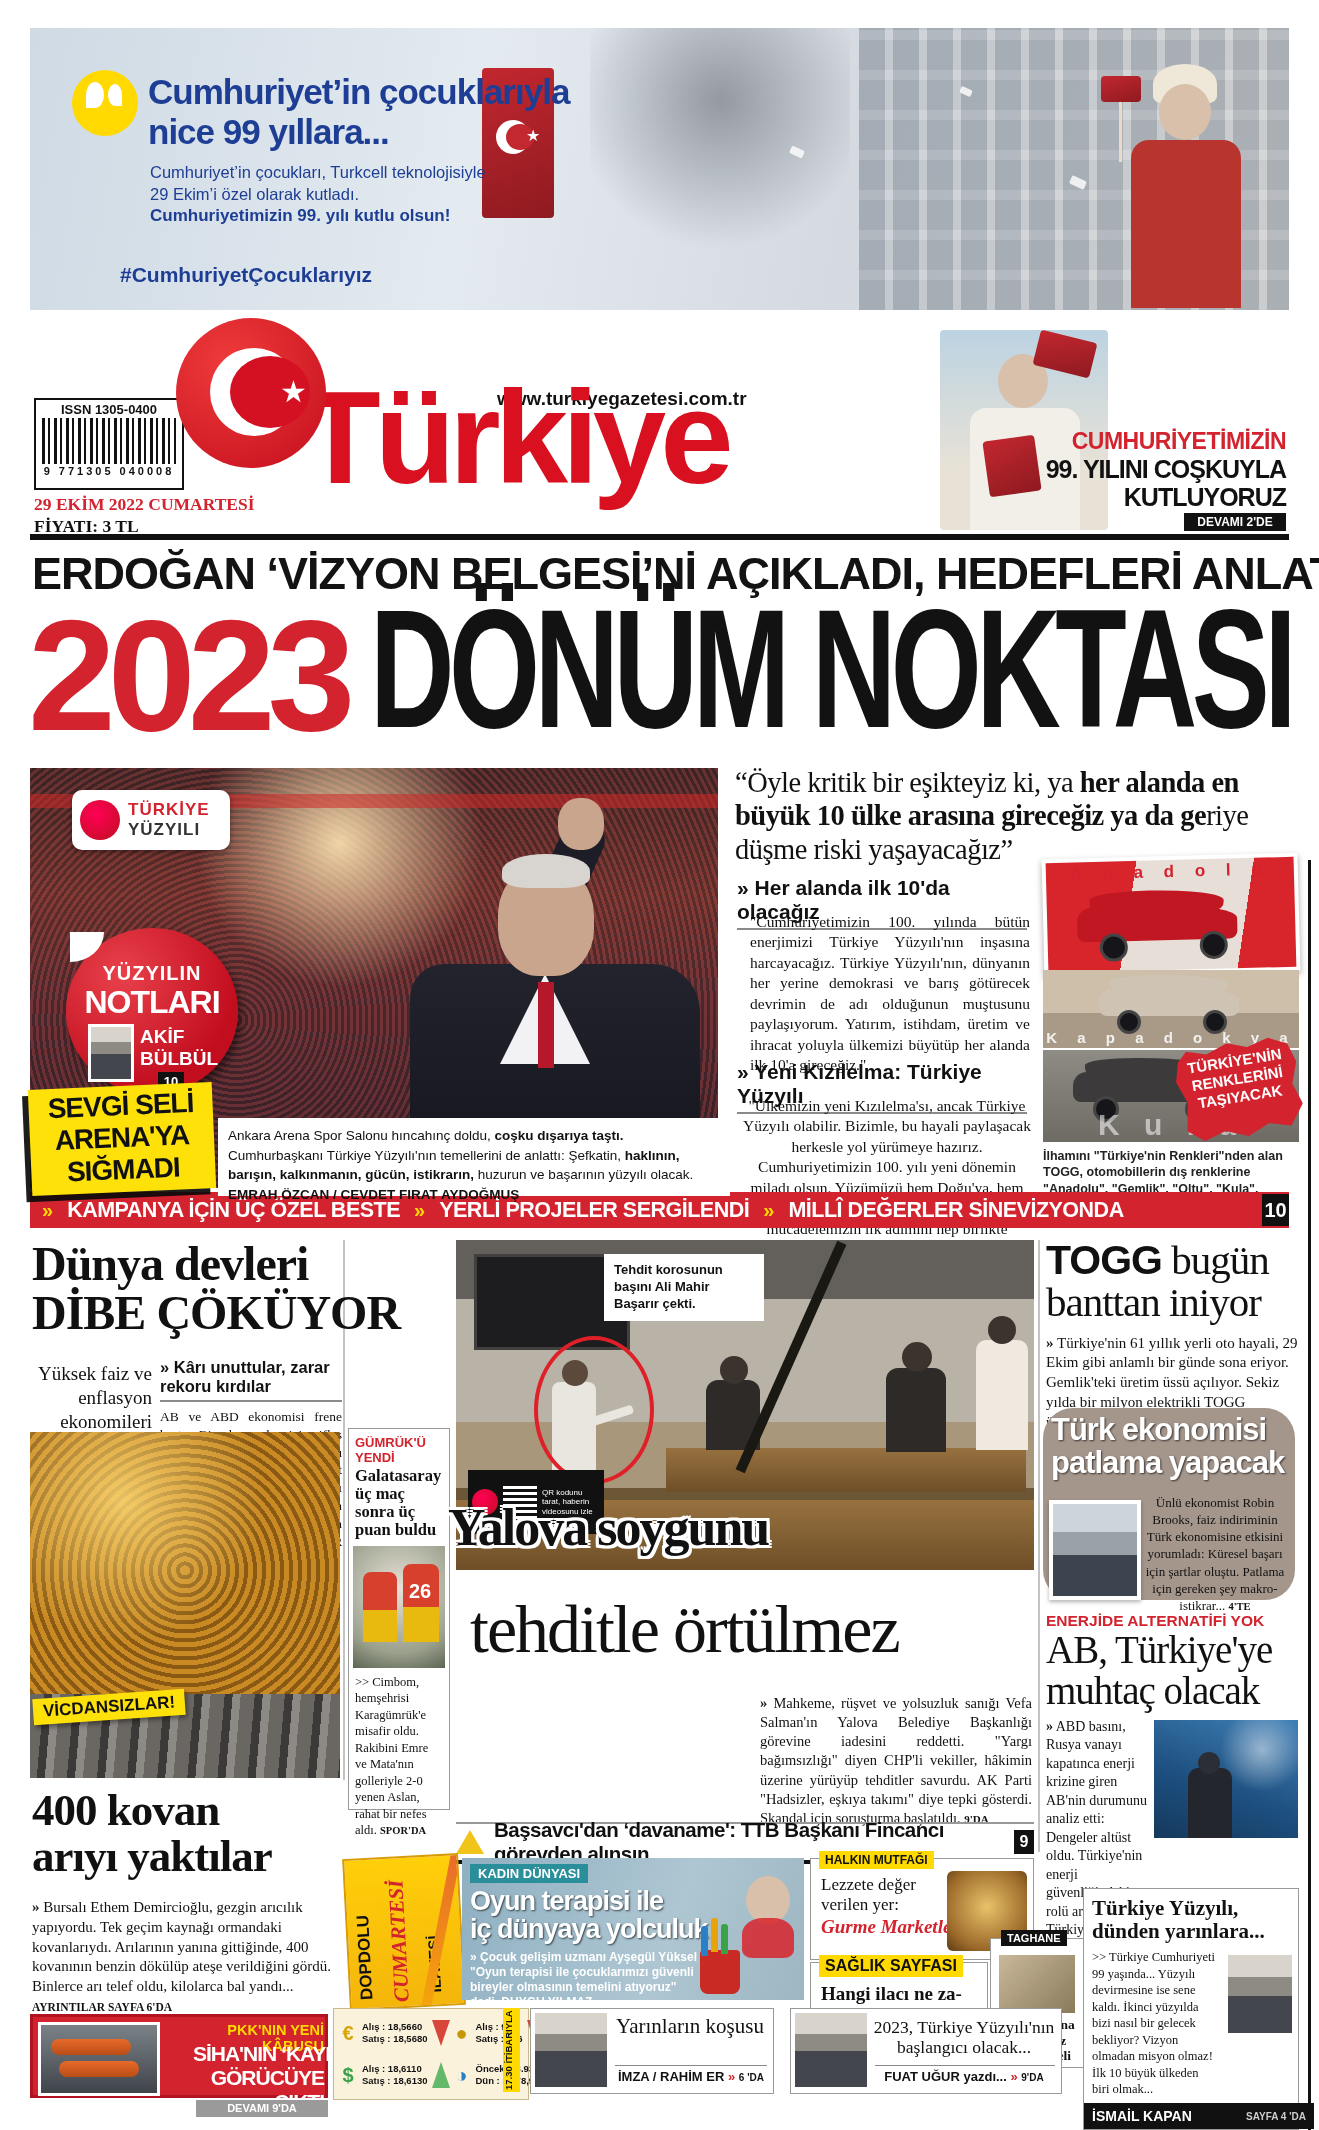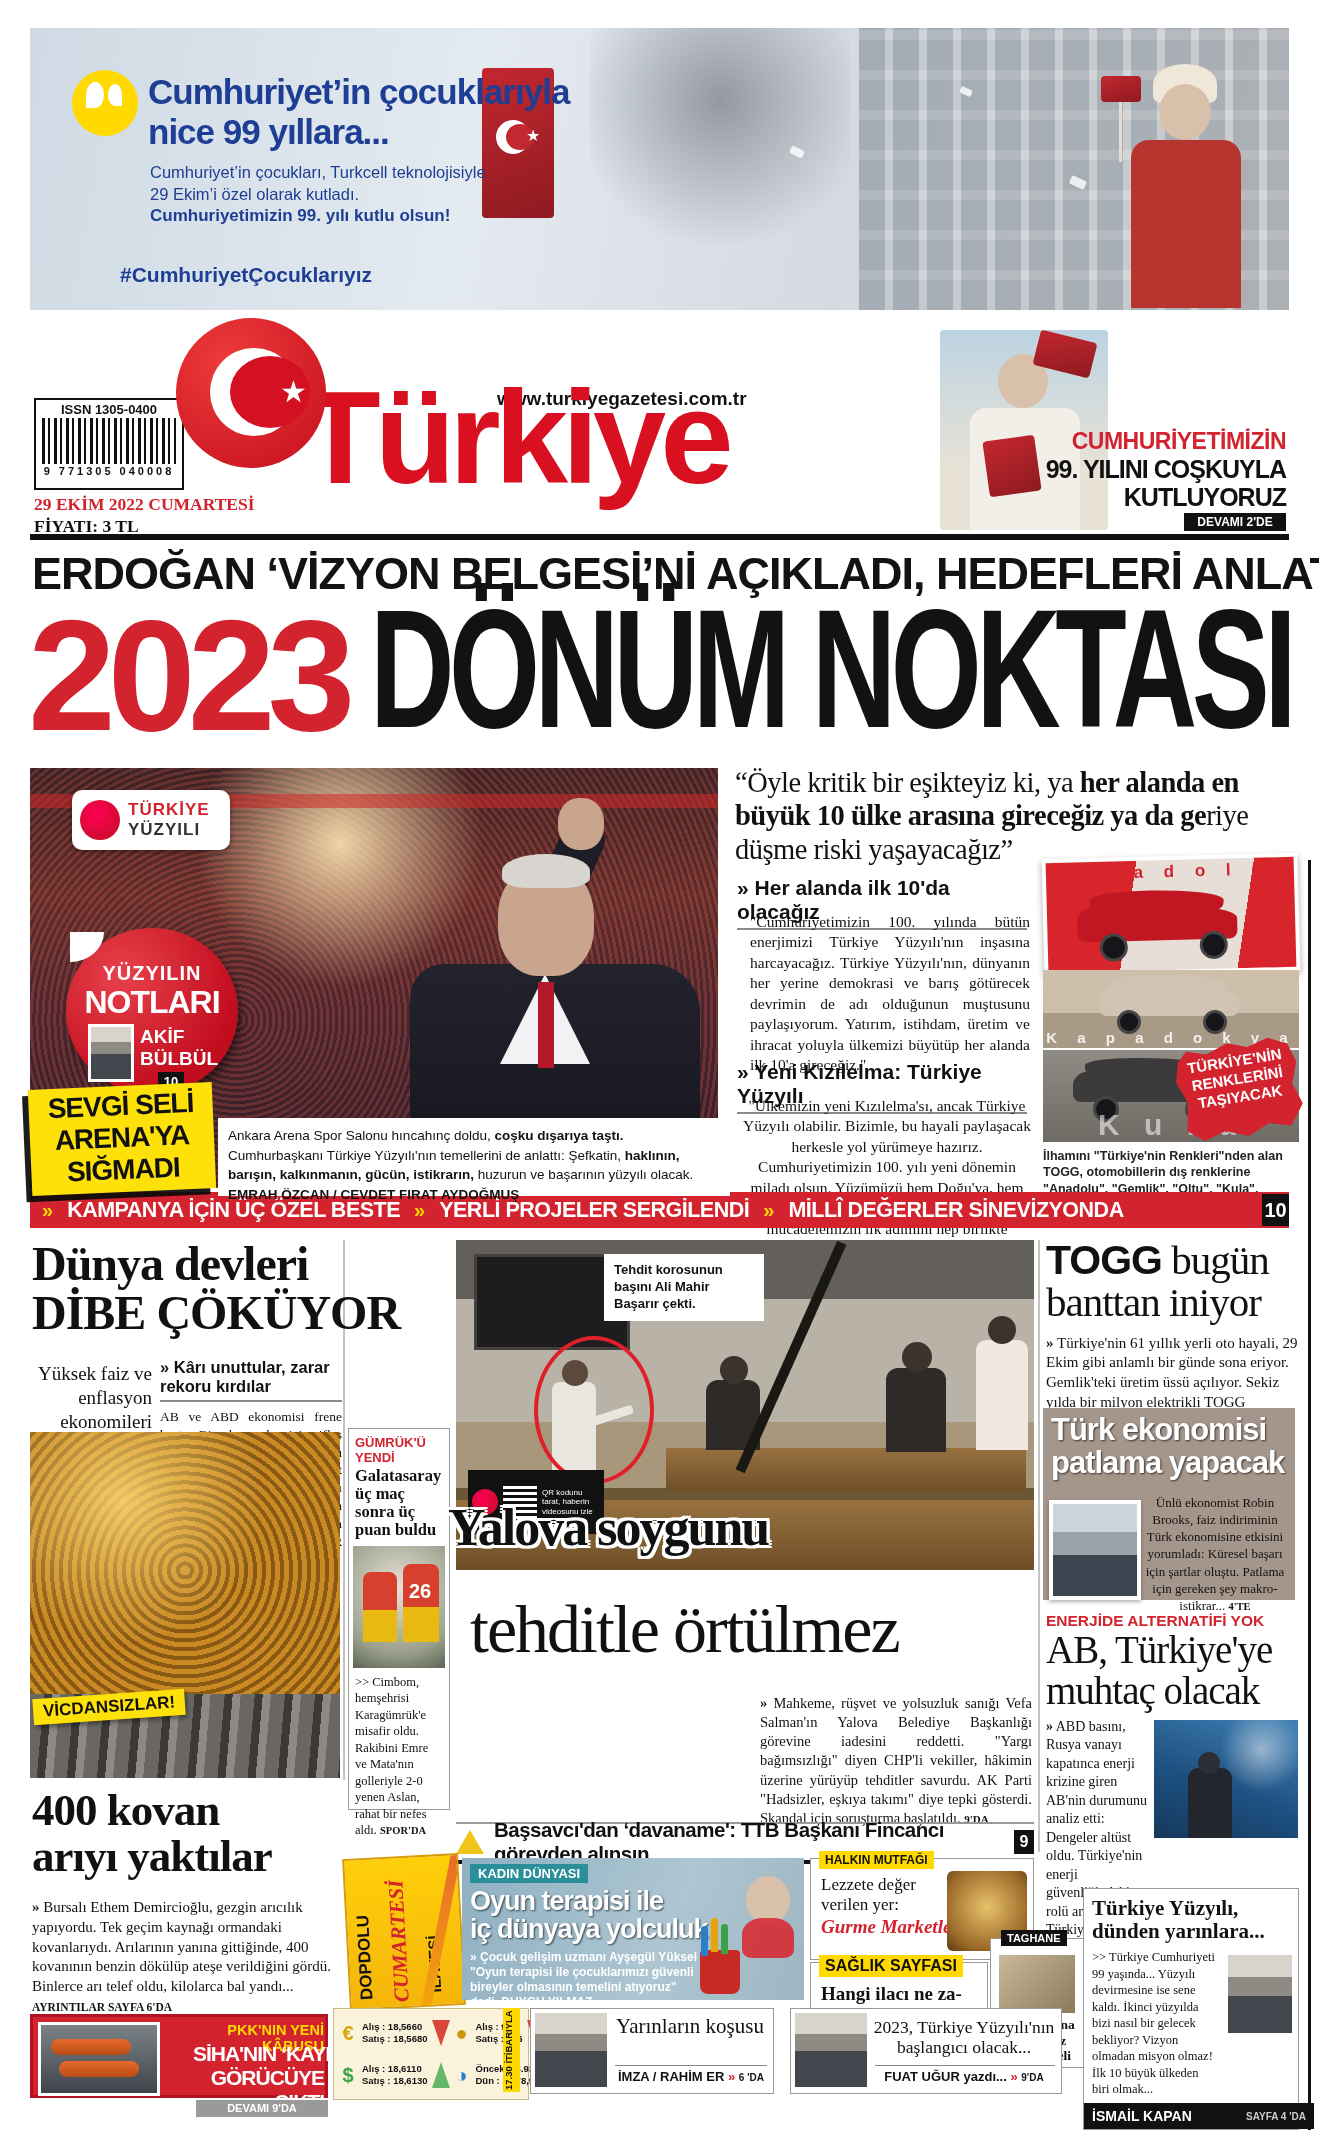--- a/index.html
+++ b/index.html
@@ -91,21 +91,21 @@
   .whiteshirt{background:#e9e6df;border-radius:8px 8px 0 0;}
   .redring{border:4px solid #e02028;border-radius:50%;}
   .qrbox{background:#111;display:flex;align-items:center;gap:5px;padding:4px;}
   .qr{background:
       repeating-linear-gradient(0deg,#fff 0 3px,#111 3px 6px),
       repeating-linear-gradient(90deg,rgba(255,255,255,.7) 0 3px,rgba(0,0,0,.7) 3px 6px);}
   .outline-head{font-family:"Liberation Serif",serif;font-weight:bold;letter-spacing:-2px;
      text-shadow:3px 0 0 #fff,-3px 0 0 #fff,0 3px 0 #fff,0 -3px 0 #fff,3px 3px 0 #fff,-3px -3px 0 #fff,3px -3px 0 #fff,-3px 3px 0 #fff;}
   .botbar{border-top:2px solid #999;border-bottom:4px solid #111;display:flex;align-items:center;gap:10px;}
   .tri{width:0;height:0;border-left:14px solid transparent;border-right:14px solid transparent;border-bottom:24px solid #f0c419;}
-  .ekobox{background:#a5968c;}
+  .ekobox{background:#a5968c;border-radius:30px;}
   .ph-brooks{background:linear-gradient(180deg,#cdd4da 0 30%,#9aa2a8 30% 55%,#3c4450 55%);border:4px solid #fff;box-shadow:0 2px 4px rgba(0,0,0,.3);}
   .ph-abchart{background:
      radial-gradient(circle at 75% 25%,rgba(255,255,255,.5),rgba(255,255,255,0) 30%),
      linear-gradient(200deg,#3f7fb5,#1c4e7e 60%,#16395c);}
   .ab-man{background:#23262c;border-radius:10px 10px 0 0;}
   .ribbon{background:linear-gradient(180deg,#ffcf0a,#f5b50a);transform:rotate(-3deg);border:2px solid #d89b06;overflow:hidden;}
   .vtext{writing-mode:vertical-rl;transform:rotate(180deg);font-weight:bold;}
   .kadin{background:linear-gradient(110deg,#8fb0c2,#aec6d2 60%,#9db6c2);overflow:hidden;}
   .teal-tag{background:#2a8f9b;color:#fff;font-weight:bold;}
   .shadtxt{text-shadow:1px 1px 2px rgba(0,0,0,.65);}

